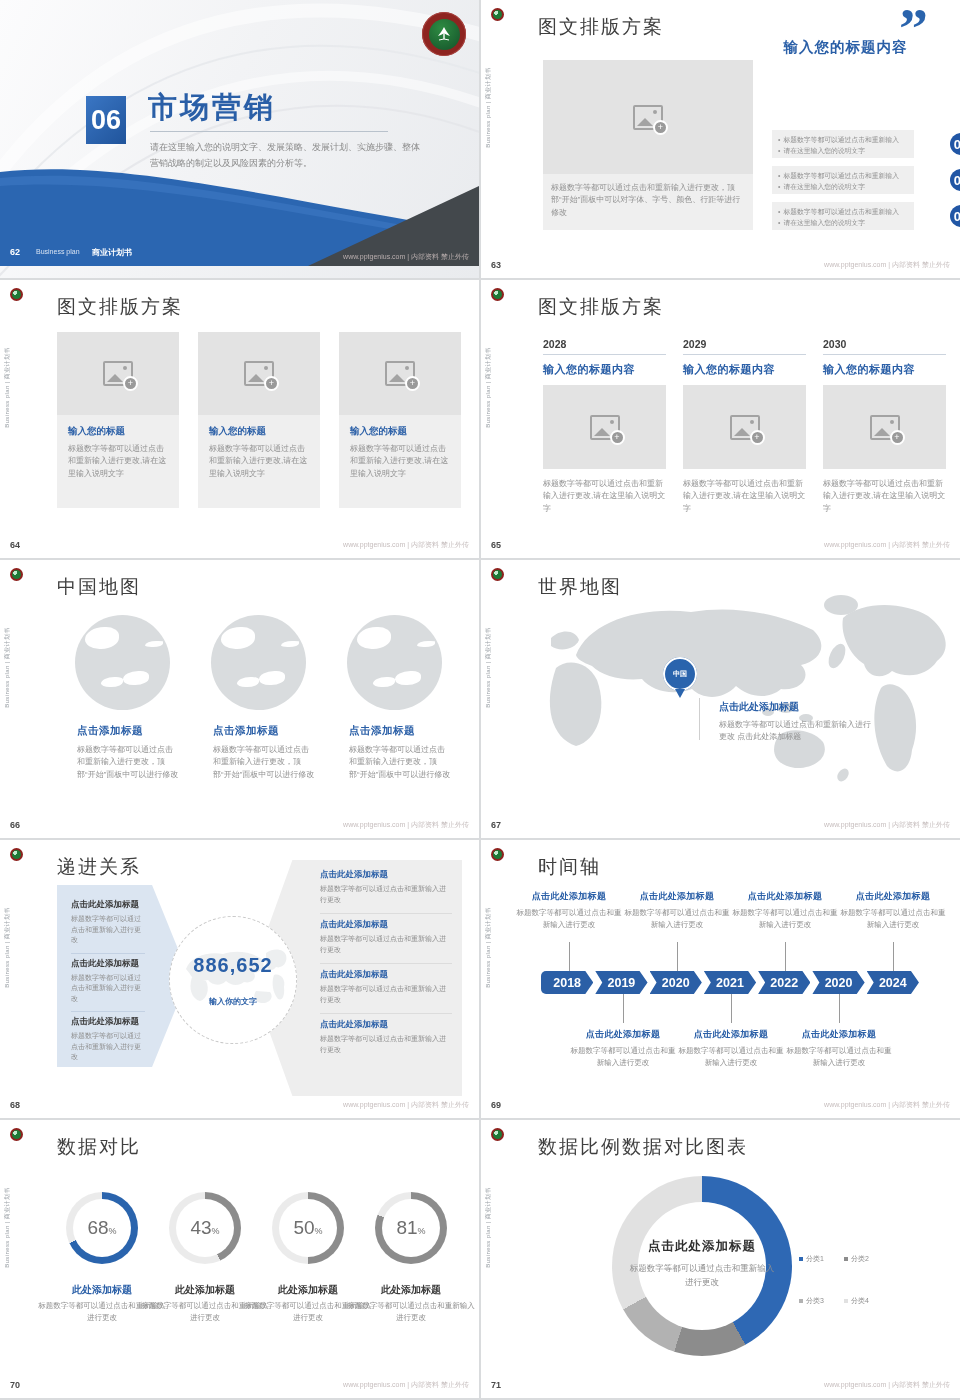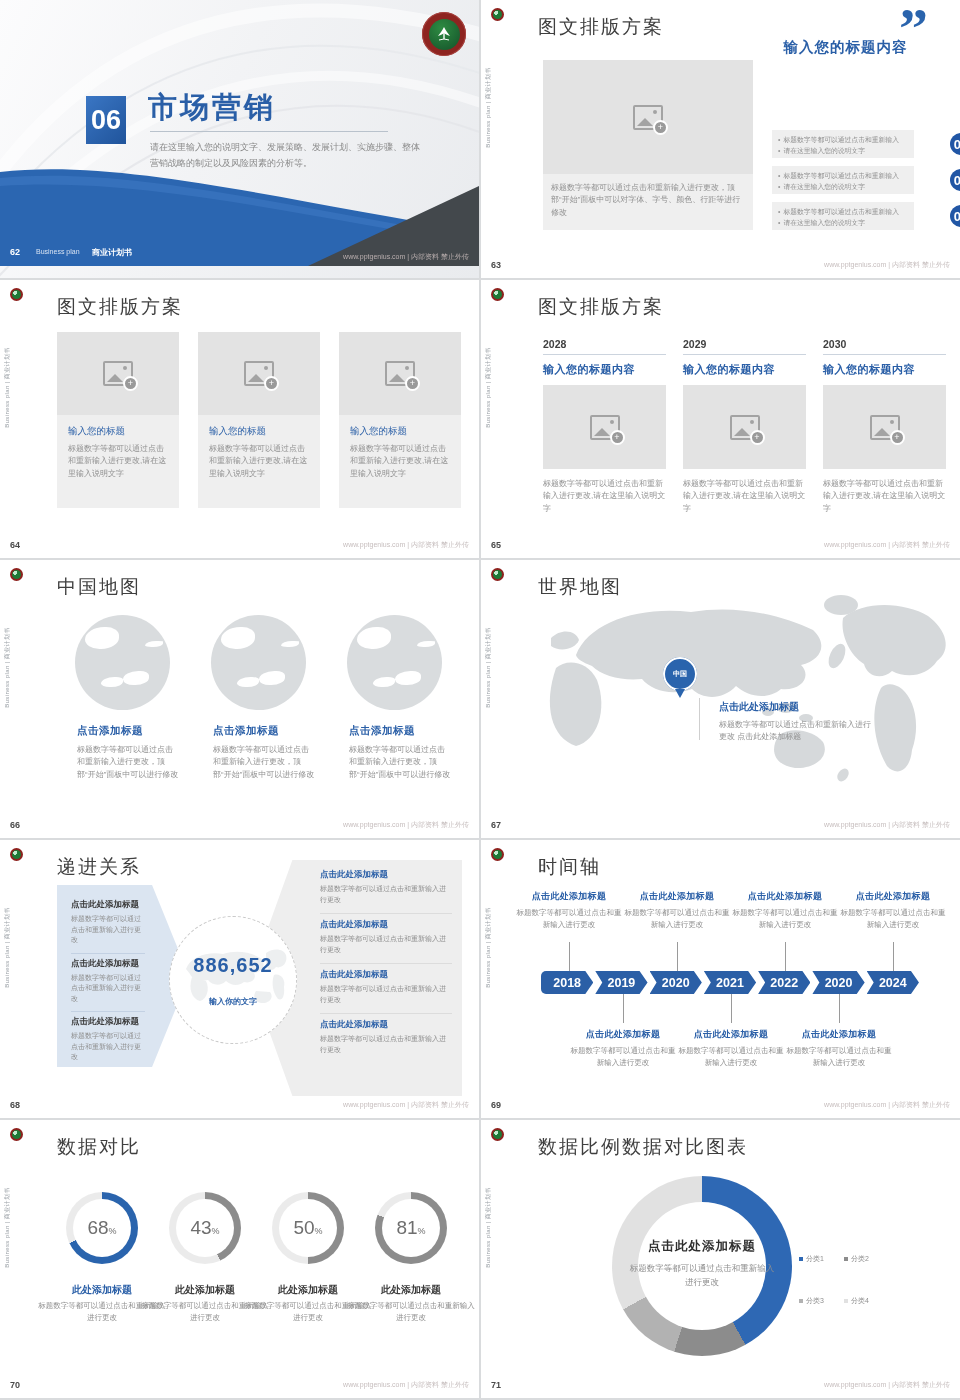--- a/index.html
+++ b/index.html
@@ -60,21 +60,21 @@
       box-sizing:border-box;padding:4px 6px 0 4px;}
   .qitem div{font-size:6.8px;color:#8f8f8f;line-height:1.65;}
   .qitem div::before{content:"•";margin:0 3px 0 2px;color:#9a9a9a;}
   .qnum{position:absolute;left:469px;width:22px;height:22px;border-radius:50%;background:#2156a5;
       color:#fff;font-size:13px;font-weight:bold;display:flex;align-items:center;justify-content:center;}
 
   
   .card{position:absolute;top:52px;width:122px;height:176px;background:#efefef;}
   .card .img{width:122px;height:83px;}
   .card .txt{padding:10px 10px 0 11px;}
-  .card .ct{font-size:9.5px;font-weight:normal;color:#2a5fa7;margin-bottom:5px;}
+  .card .ct{font-size:9.5px;font-weight:bold;color:#2a5fa7;margin-bottom:5px;}
 
   
   .ycol{position:absolute;top:58px;width:123px;}
   .ycol .yr{font-size:10.5px;font-weight:bold;color:#404040;padding-bottom:4px;border-bottom:1px solid #ccd4de;}
   .ycol .yt{font-size:11px;font-weight:bold;color:#2a5fa7;margin:7px 0 8px 0;letter-spacing:.5px;}
   .ycol .img{width:123px;height:84px;}
   .ycol .yb{margin-top:9px;}
 
   
   .gcol{position:absolute;top:55px;width:100px;}

